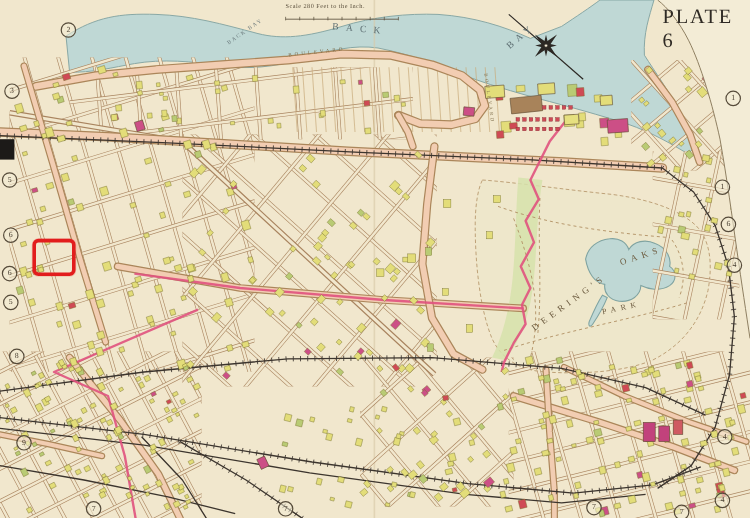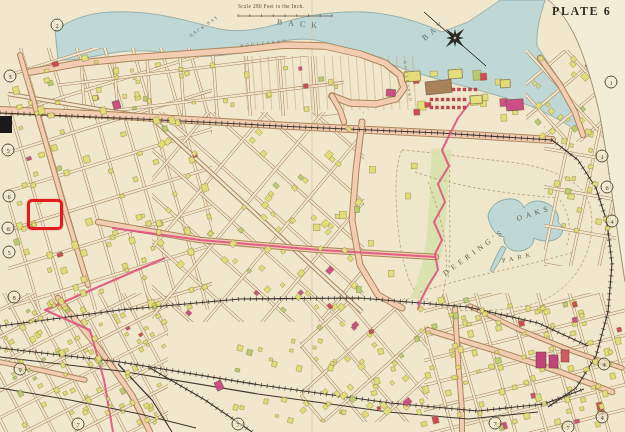--- a/index.html
+++ b/index.html
@@ -1,22 +1,22 @@
 <!DOCTYPE html>
 <html><head>
 <meta charset="utf-8">
 <style>
   html,body{margin:0;padding:0;background:#d8d0bc;}
   #page{position:relative;width:625px;height:432px;overflow:hidden;
         font-family:"Liberation Serif", serif; background:#f1e7cd;}
   #art{position:absolute;left:0;top:0;}
   .ovl{position:absolute;transform:translate(-50%,-50%);white-space:nowrap;
        pointer-events:none;}
-  #plate-title{position:absolute;left:552px;top:4px;font-weight:bold;
-       font-size:12px;letter-spacing:1.6px;color:#2f2a24;}
+  #plate-title{position:absolute;left:552px;top:4px;font-weight:normal;
+       font-size:17px;letter-spacing:1.6px;color:#2f2a24;}
   #scale-caption{position:absolute;left:238px;top:3px;font-size:5.2px;
        letter-spacing:.4px;color:#5a4f3c;}
   .map-label{font-style:normal;}
   .marker{position:absolute;width:11px;height:11px;border:0.9px solid #564b3a;
        border-radius:50%;font-size:6.5px;line-height:11px;text-align:center;
        color:#4a4032;background:rgba(243,236,214,.55);
        transform:translate(-50%,-50%);font-family:"Liberation Serif",serif;}
   #highlight-box{position:absolute;border:3px solid #e21d1d;border-radius:5px;
        box-shadow:0 0 0 0.5px rgba(226,29,29,.25);}
 </style>

